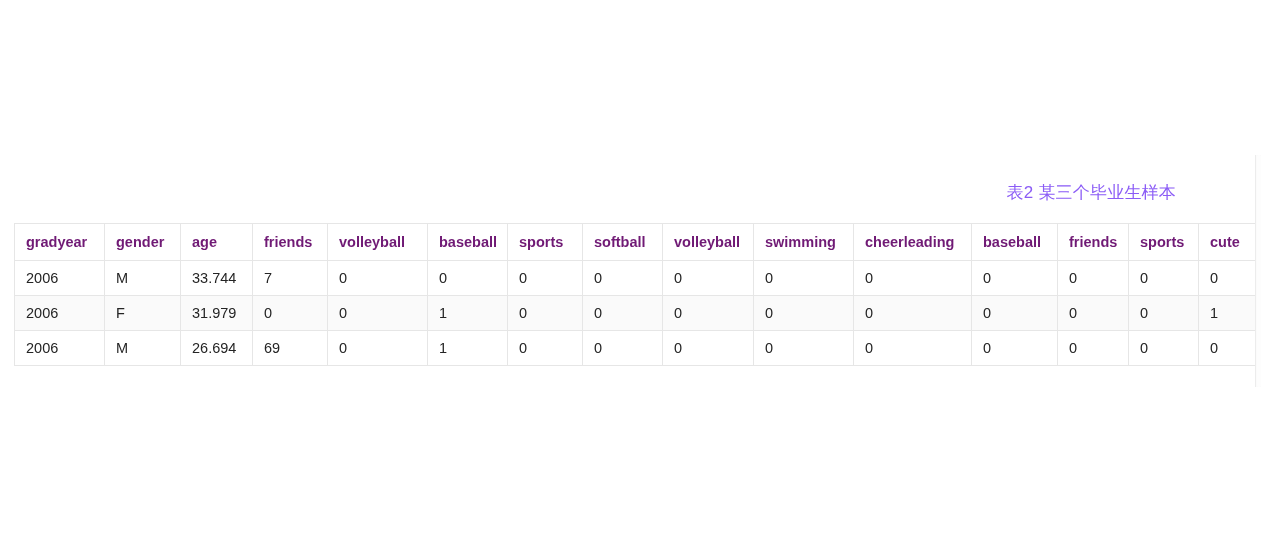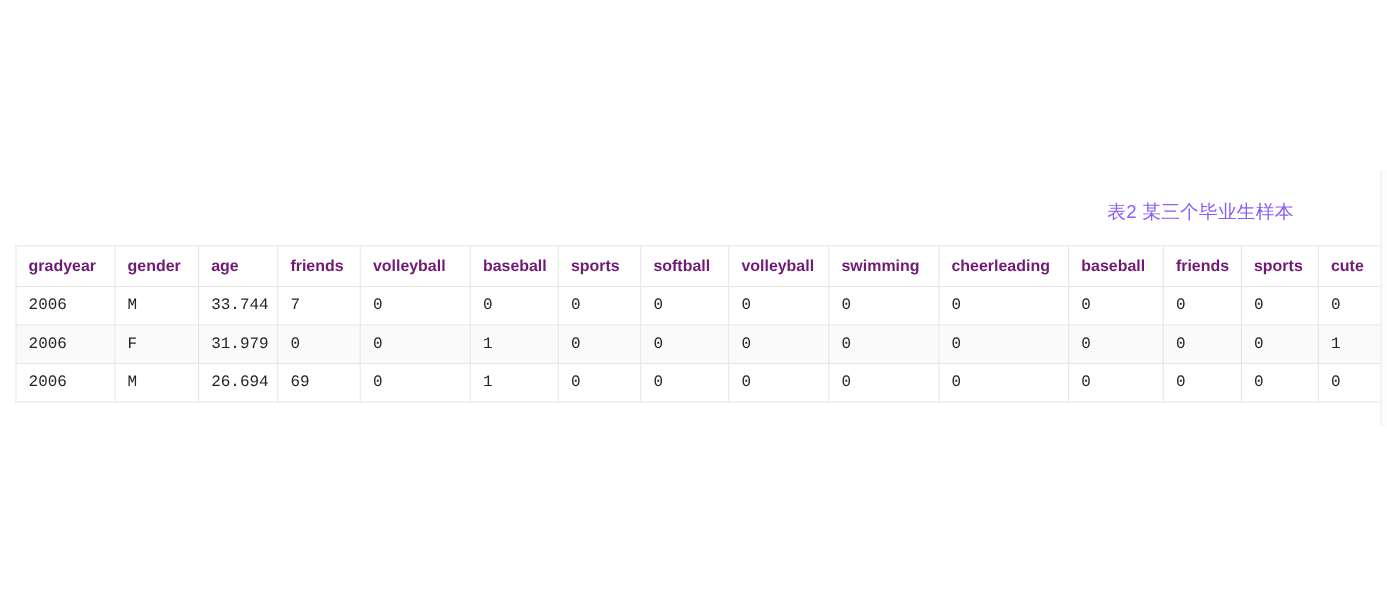--- a/index.html
+++ b/index.html
@@ -92,21 +92,20 @@
     color: #701a75;
     background: #ffffff;
     height: 37px;
     font-size: 14.5px;
   }
 
   table.data-table tbody tr td {
     font-weight: 400;
     color: #242424;
     background: #ffffff;
-    font-family: Liberation Mono, monospace;
   }
 
   table.data-table tbody tr.striped td {
     background: #fafafa;
   }
 
   
   col.c0  { width: 90px;  }
   col.c1  { width: 76px;  }
   col.c2  { width: 72px;  }

